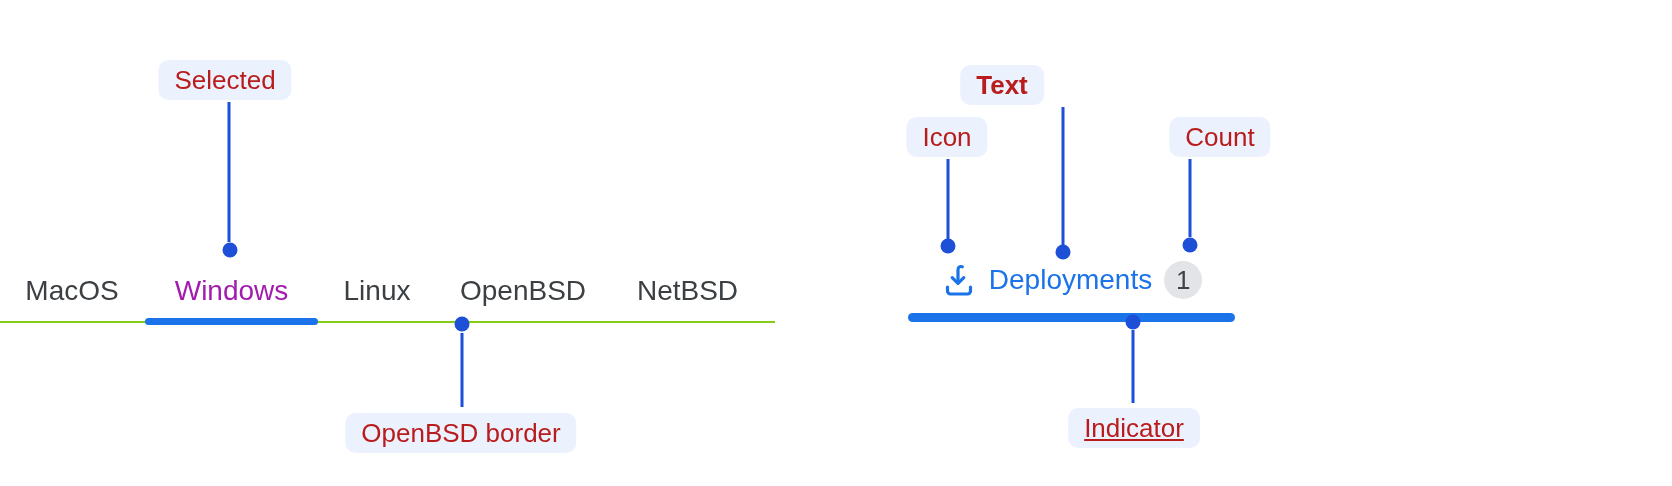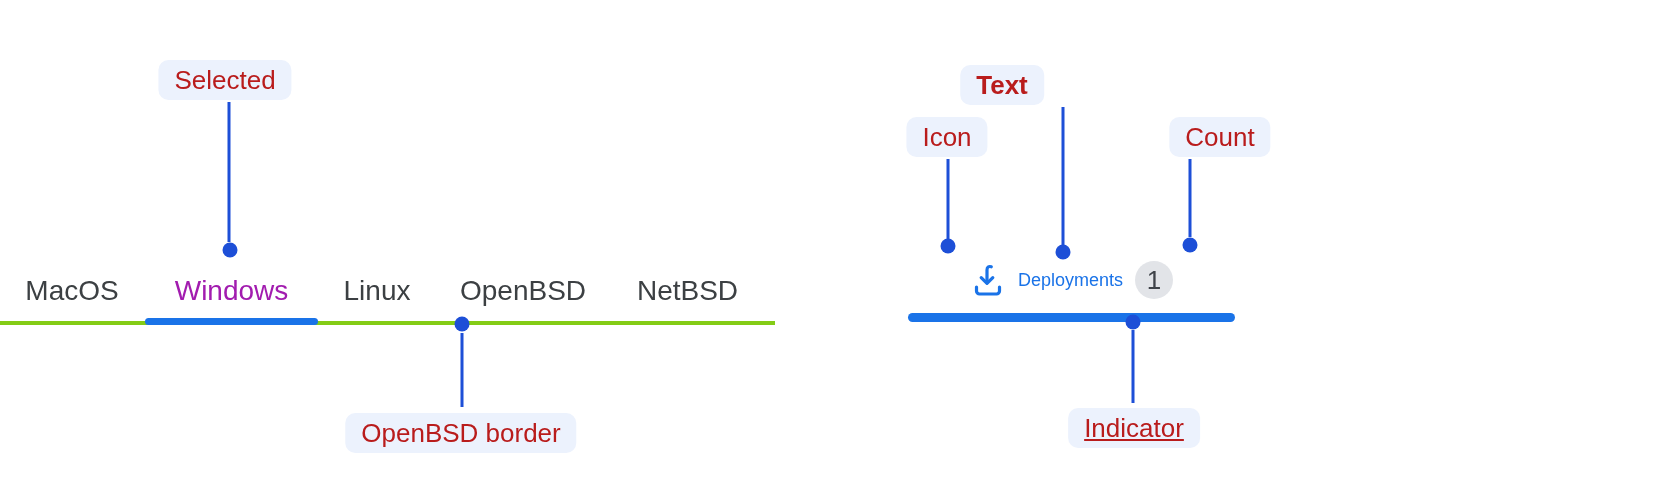--- a/index.html
+++ b/index.html
@@ -1,37 +1,37 @@
 <!DOCTYPE html>
 <html><head>
 <meta charset="utf-8">
 <style>
   html,body{margin:0;padding:0;background:#ffffff;}
   body{width:1672px;height:486px;position:relative;overflow:hidden;
        font-family:"Liberation Sans", sans-serif;}
   .abs{position:absolute;}
 
   
-  .tabbar{left:0;top:260px;width:775px;height:61px;border-bottom:4px solid #84cc16;
+  .tabbar{left:0;top:260px;width:775px;height:61px;border-bottom:2px solid #84cc16;
           display:flex;align-items:center;}
   .tab{position:relative;height:100%;display:flex;align-items:center;justify-content:center;
        font-size:28px;font-weight:500;color:#3c4043;cursor:pointer;box-sizing:border-box;}
   .tab.w-macos{width:144px;}
   .tab.w-windows{width:175px;}
   .tab.w-linux{width:116px;text-align:center;}
   .tab.w-netbsd{width:153px;}
   .tab.w-openbsd{width:176px;}
   .tab.selected{color:#a21caf;}
   .tab-underline{position:absolute;left:1px;right:1px;bottom:-4px;height:7px;
                  background:#1a73e8;border-radius:4px;z-index:2;}
 
   
   .dep-tab{left:908px;top:254px;width:327px;height:52px;display:flex;align-items:center;
            justify-content:center;gap:12px;cursor:pointer;}
-  .dep-label{font-size:18px;font-weight:500;color:#1a73e8;}
+  .dep-label{font-size:28px;font-weight:500;color:#1a73e8;}
   .dep-badge{width:38px;height:38px;border-radius:50%;background:#e2e4e8;color:#3f4349;
              font-size:26px;font-weight:500;display:flex;align-items:center;justify-content:center;}
   .dep-indicator{left:908px;top:313px;width:327px;height:9px;border-radius:4.5px;background:#1a73e8;}
 
   
   .pill{transform:translateX(-50%);height:40px;padding:0 16px;border-radius:10px;
         background:#ecf2fd;color:#b91c1c;font-size:26px;font-weight:500;
         display:inline-flex;align-items:center;white-space:nowrap;}
   .aline{width:3px;background:#1d4fd7;transform:translateX(-50%);}
   .adot{width:15px;height:15px;border-radius:50%;background:#1d4fd7;transform:translate(-50%,-50%);}

